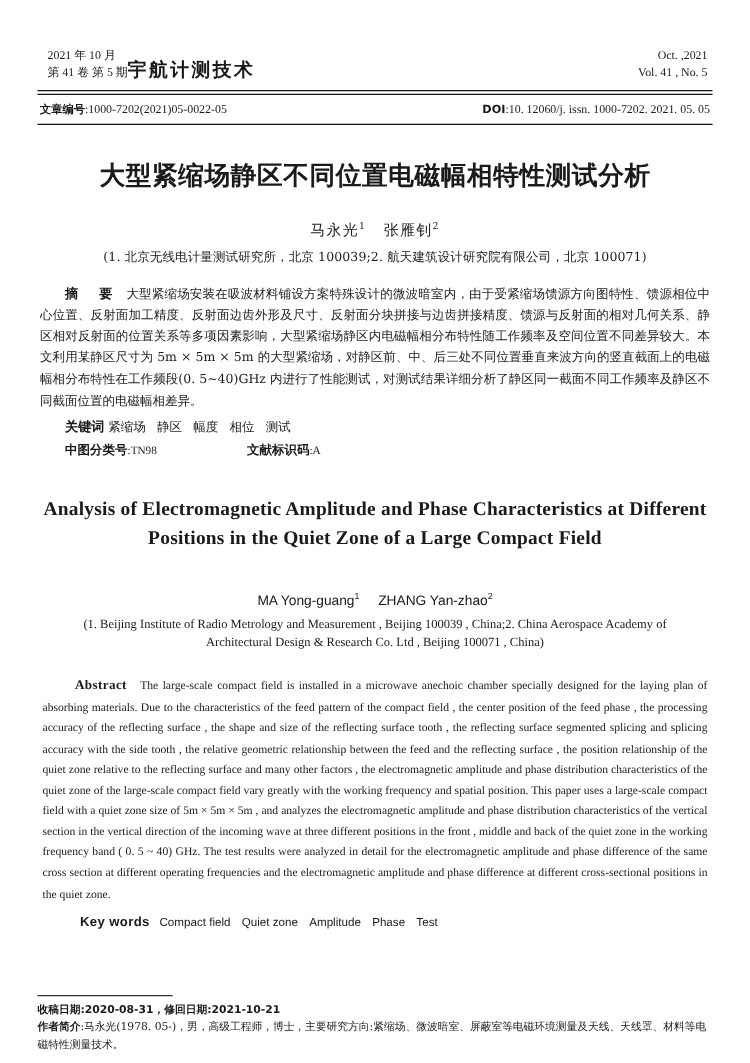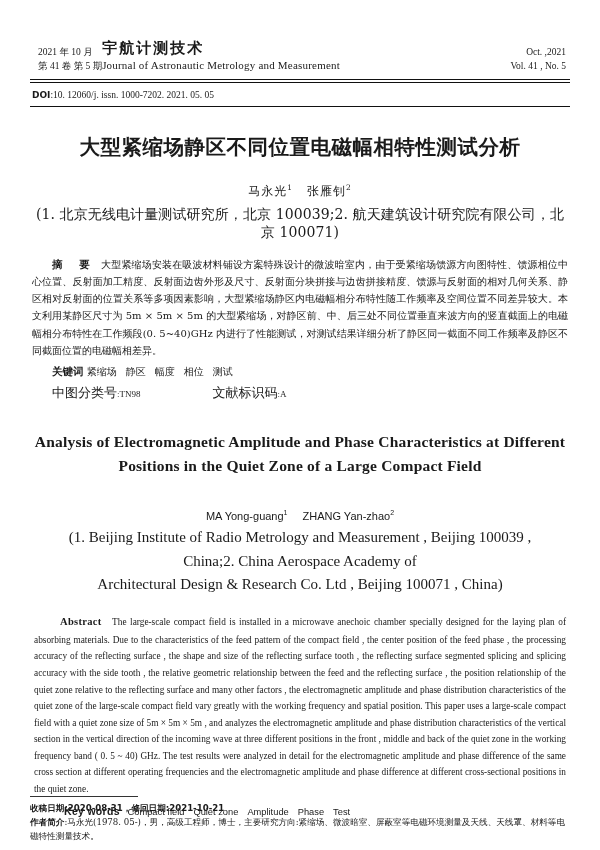--- a/index.html
+++ b/index.html
@@ -89,21 +89,21 @@
     text-align: center;
     font-size: 12px;
     margin-top: 22px;
     font-family: "DejaVu Serif", "Liberation Serif", serif;
     letter-spacing: 1px;
   }
   .cn-authors sup { font-size: 7.5px; vertical-align: super; }
   .cn-authors .gap { display: inline-block; width: 14px; }
   .cn-affil {
     text-align: center;
-    font-size: 14px;
+    font-size: 10px;
     margin-top: 6px;
     font-family: "DejaVu Serif", "Liberation Serif", serif;
     letter-spacing: 0.1px;
   }
 
   
   .cn-abs {
     margin-top: 13px;
     font-size: 10px;
     line-height: 1.72;
@@ -135,22 +135,22 @@
   }
   .cn-kw .terms span { margin-right: 9px; }
   .cn-class {
     font-size: 10px;
     line-height: 1.8;
     padding-left: 22px;
     font-family: "DejaVu Serif", "Liberation Serif", serif;
   }
   .cn-class .lbl {
     font-family: "DejaVu Sans", "Liberation Sans", sans-serif;
-    font-weight: normal;
-    font-size: 13px;
+    font-weight: bold;
+    font-size: 10px;
   }
   .cn-class .val { font-size: 9px; font-family:"Liberation Serif", serif;}
   .cn-class .sep { display: inline-block; width: 72px; }
 
   
   .en-title {
     text-align: center;
     font-family: "Liberation Serif", "DejaVu Serif", serif;
     font-weight: bold;
     font-size: 15.5px;
@@ -161,21 +161,21 @@
   .en-authors {
     text-align: center;
     font-size: 11px;
     margin-top: 32px;
     font-family: Liberation Sans, sans-serif;
   }
   .en-authors sup { font-size: 7px; vertical-align: super; }
   .en-authors .gap { display: inline-block; width: 15px; }
   .en-affil {
     text-align: center;
-    font-size: 15px;
+    font-size: 10px;
     margin-top: 5px;
     line-height: 1.55;
     font-family: "Liberation Serif", "DejaVu Serif", serif;
     padding: 0 18px;
   }
 
   
   .en-abs {
     margin-top: 17px;
     font-size: 9.3px;
@@ -229,30 +229,32 @@
 
 <div class="page">
 
   <div class="masthead">
     <div class="mh-left">
       <div>2021 年 10 月</div>
       <div>第 41 卷    第 5 期</div>
     </div>
     <div class="mh-center">
       <div class="journal-cn">宇航计测技术</div>
-      <div class="journal-en">Journal of Astronautic Metrology and Measurement</div>
     </div>
     <div class="mh-right">
       <div>Oct. ,2021</div>
       <div>Vol. 41 , No. 5</div>
     </div>
   </div>
   <div class="rule-double"></div>
 
   <div class="idline">
+    <div>
+      <b>文章编号</b><span>:1000-7202(2021)05-0022-05</span>
+    </div>
     <div>
       <b>DOI</b><span>:10. 12060/j. issn. 1000-7202. 2021. 05. 05</span>
     </div>
   </div>
   <div class="rule-single"></div>
 
   <h1 class="cn-title">大型紧缩场静区不同位置电磁幅相特性测试分析</h1>
 
   <div class="cn-authors">
     <span>马永光</span><sup>1</sup><span class="gap"></span><span>张雁钊</span><sup>2</sup>

